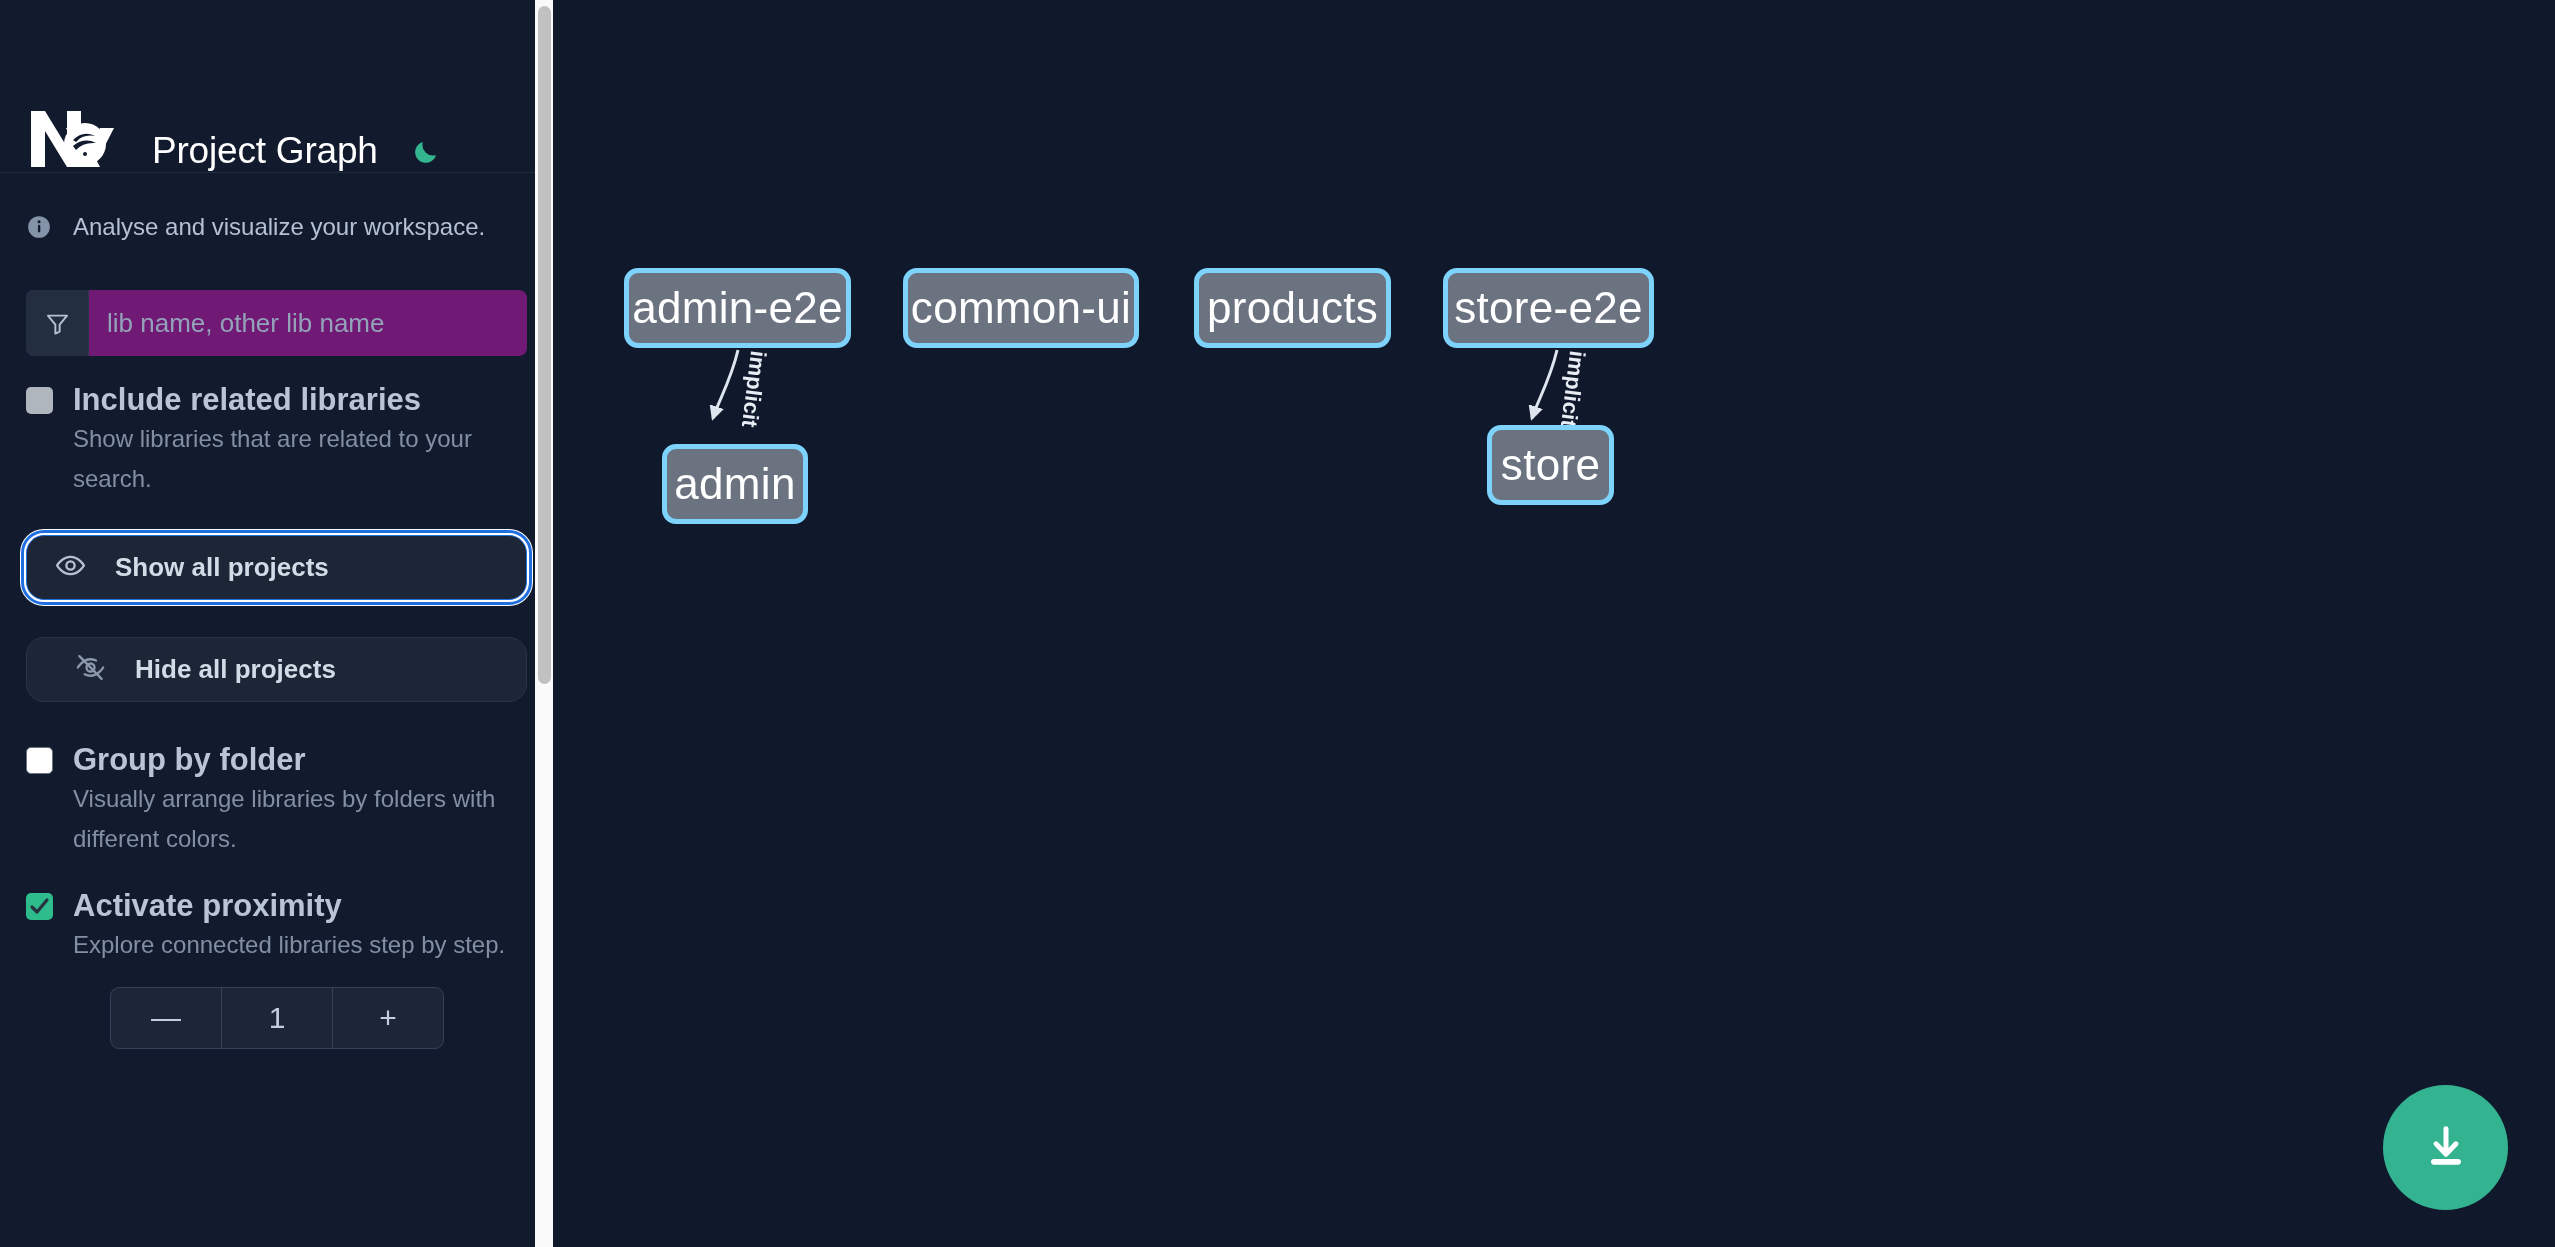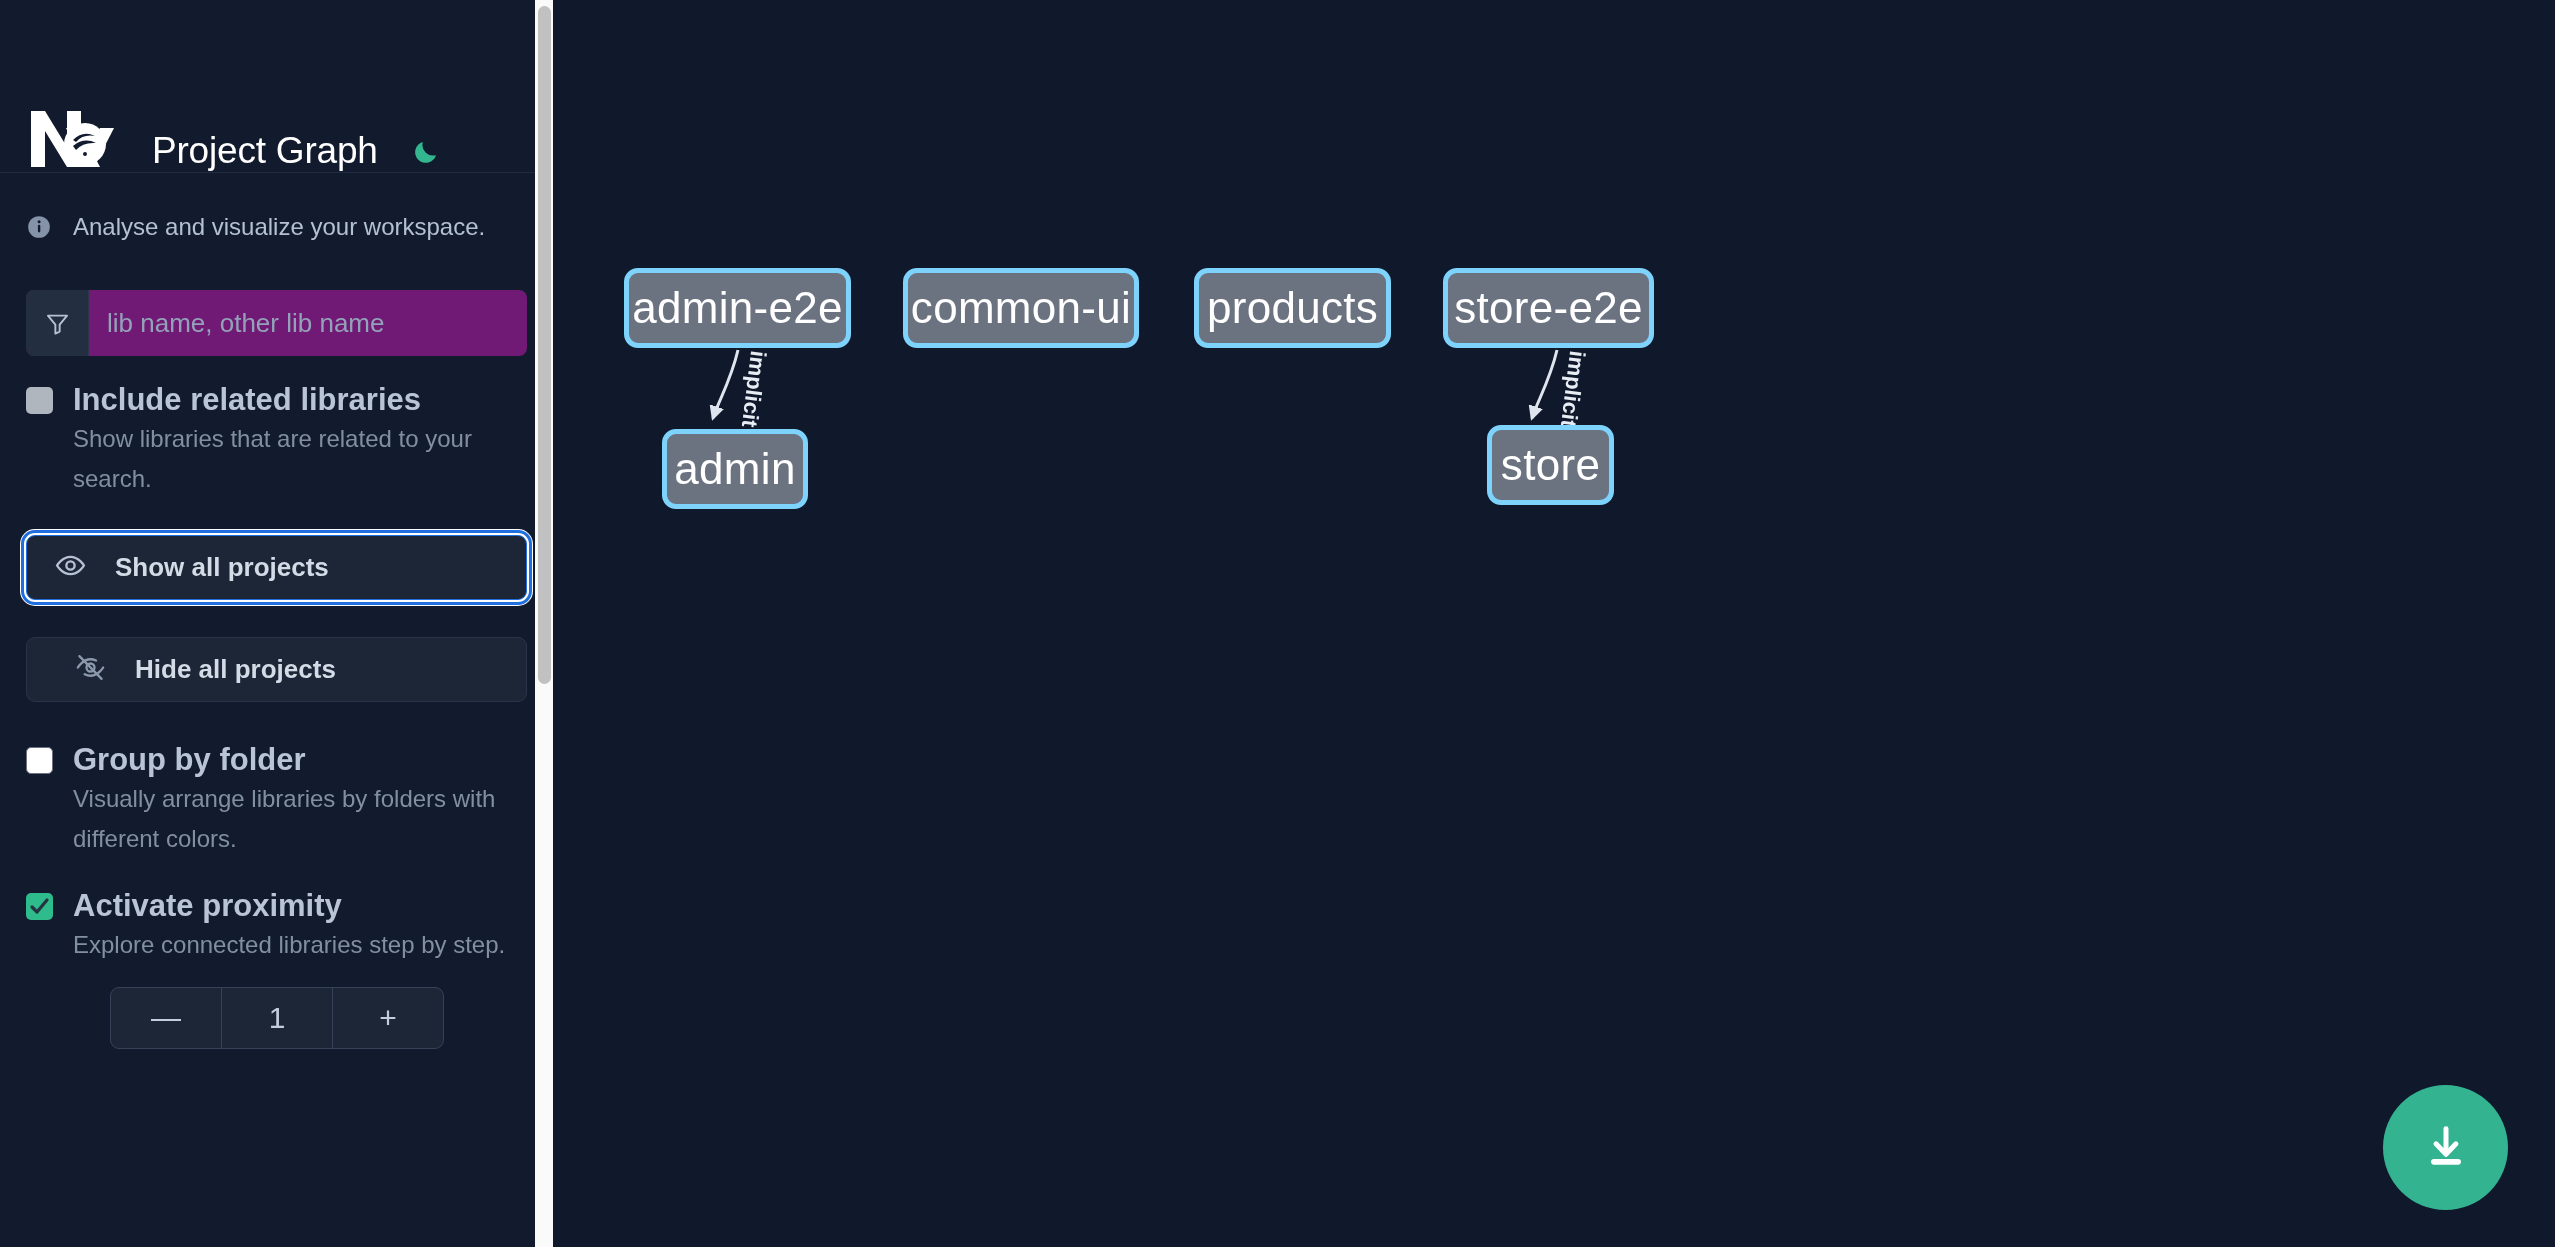--- a/index.html
+++ b/index.html
@@ -139,21 +139,21 @@
     font-size: 24px;
     color: #828fa3;
     line-height: 40px;
     max-width: 448px;
   }
 
   
   .big-btn {
     margin: 0 26px;
     height: 65px;
-    border-radius: 9px;
+    border-radius: 18px;
     background: #1c2636;
     display: flex;
     align-items: center;
     padding-left: 28px;
     cursor: pointer;
     border: 1px solid #2b3purple;
     border: 1px solid #2a3purple;
   }
   .big-btn { border: 1px solid #29344a; }
   .big-btn .lbl {
@@ -385,21 +385,21 @@
       <path d="M 1004 350 C 997 380 985 400 979 418" fill="none" stroke="#dfe5ee" stroke-width="3" marker-end="url(#arrow)"></path>
     </svg>
 
     <span class="edge-label" style="left:162px; top:376px; transform:rotate(97deg);">implicit</span>
     <span class="edge-label" style="left:981px; top:376px; transform:rotate(97deg);">implicit</span>
 
     <div class="node" style="left:71px; top:268px; width:227px; height:80px;">admin-e2e</div>
     <div class="node" style="left:350px; top:268px; width:236px; height:80px;">common-ui</div>
     <div class="node" style="left:641px; top:268px; width:197px; height:80px;">products</div>
     <div class="node" style="left:890px; top:268px; width:211px; height:80px;">store-e2e</div>
-    <div class="node thick" style="left:109px; top:429px; width:146px; height:80px;">admin</div>
+    <div class="node thick" style="left:109px; top:444px; width:146px; height:80px;">admin</div>
     <div class="node thick" style="left:934px; top:425px; width:127px; height:80px;">store</div>
 
     <button class="fab">
       <span>
         <svg viewBox="0 0 24 24" width="52" height="52" xmlns="http://www.w3.org/2000/svg">
           <path d="M12 4 V15.2" stroke="#ffffff" stroke-width="2.3" stroke-linecap="round" fill="none"></path>
           <path d="M7.4 11 L12 15.8 L16.6 11" stroke="#ffffff" stroke-width="2.3" stroke-linecap="round" stroke-linejoin="round" fill="none"></path>
           <path d="M6.4 19.3 H17.6" stroke="#ffffff" stroke-width="2.6" stroke-linecap="round" fill="none"></path>
         </svg>
       </span>

